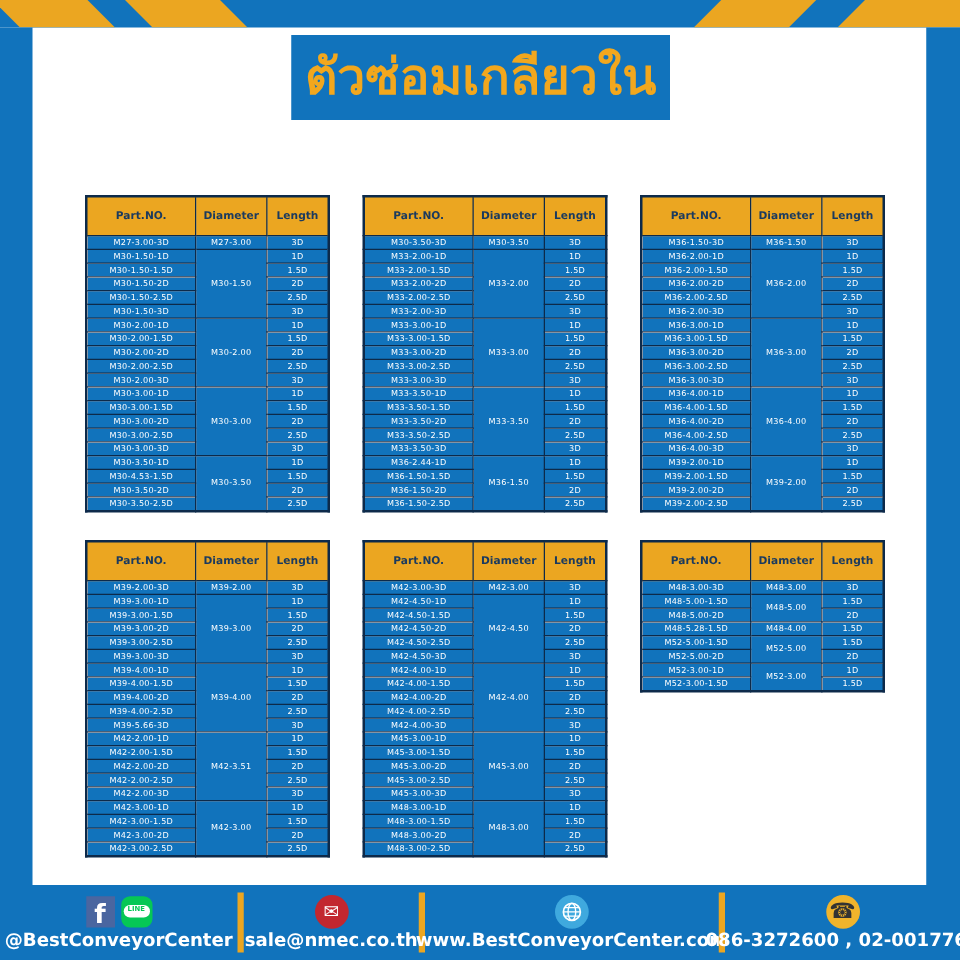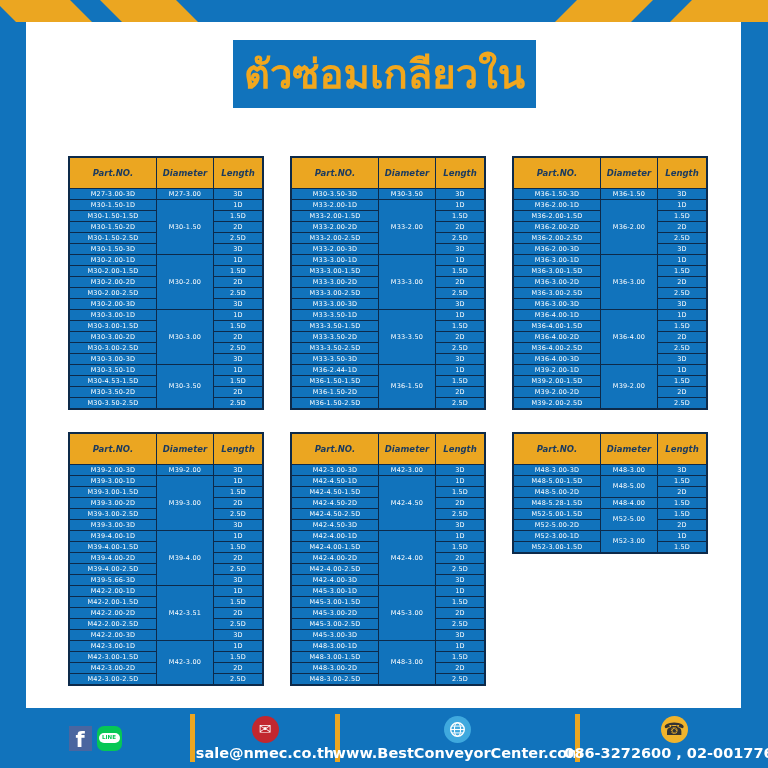--- a/index.html
+++ b/index.html
@@ -15,33 +15,33 @@
   .stripe.sr { transform:skewX(-45deg); }
   .s1 { left:-6px;  width:76px; }
   .s2 { left:100px; width:76px; }
   .s3 { left:577px; width:76px; }
   .s4 { left:692px; width:110px; }
   .frame-l { position:absolute; left:0;  top:22px; width:26px; height:686px; background:#1173BC; }
   .frame-r { position:absolute; right:0; top:22px; width:27px; height:686px; background:#1173BC; }
 
   
   .title-box {
-    position:absolute; left:233px; top:40px; width:303px; height:68px;
+    position:absolute; left:233px; top:28px; width:303px; height:68px;
     background:#1173BC; display:flex; align-items:center; justify-content:center;
   }
   .title-box span { color:#F2A71D; font-weight:bold; font-size:40px; line-height:1; }
 
   
   table.spec {
     position:absolute; border-collapse:collapse; table-layout:fixed;
     width:190px; border:2px solid #0D2A4A;
   }
   table.spec th {
     background:#EBA621; color:#1A3A5F; font-weight:bold;
-    font-size:8.5px; height:30px; border:1px solid #0D2A4A; padding:0; text-align:center;font-style:italic;
+    font-size:8.5px; height:30px; border:1px solid #0D2A4A; padding:0; text-align:center;
   }
   table.spec td {
     background:#1173BC; color:#ffffff; font-size:6.5px; letter-spacing:0.2px;
     height:10px; line-height:1; border:1px solid #0D2A4A; padding:0; text-align:center;
     white-space:nowrap; overflow:hidden;
   }
   .cw0 { width:86px; } .cw1 { width:56px; } .cw2 { width:48px; }
   .t0 { left:68px;  top:156px; }
   .t1 { left:290px; top:156px; }
   .t2 { left:512px; top:156px; }
@@ -625,20 +625,21 @@
   </table>
 
 <div class="footer">
   <div class="f-sec w1">
     <div class="icon-row">
       <div class="fb-icon">f</div>
       <div class="line-icon">
         <div class="line-bubble">LINE</div>
       </div>
     </div>
+    <div class="label">@BestConveyorCenter</div>
   </div>
   <div class="f-div"></div>
 
   <div class="f-sec w2">
     <div class="round-icon mail-bg">✉</div>
     <div class="label">sale@nmec.co.th</div>
   </div>
   <div class="f-div"></div>
 
   <div class="f-sec w3">

